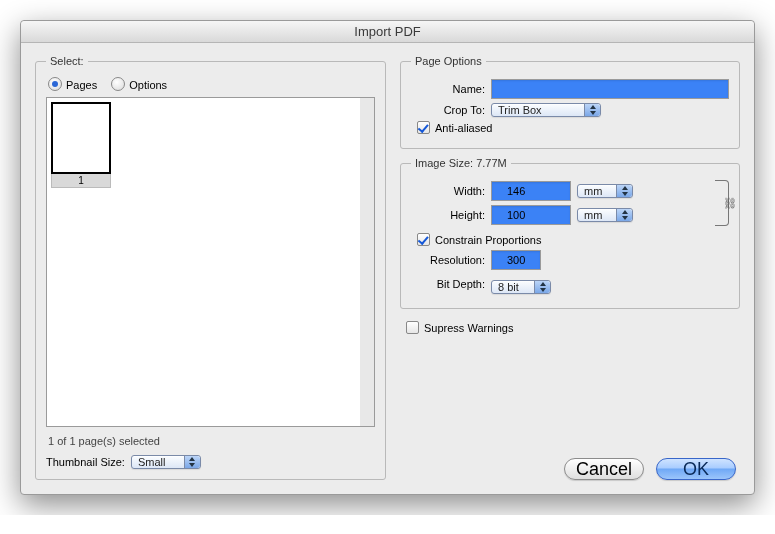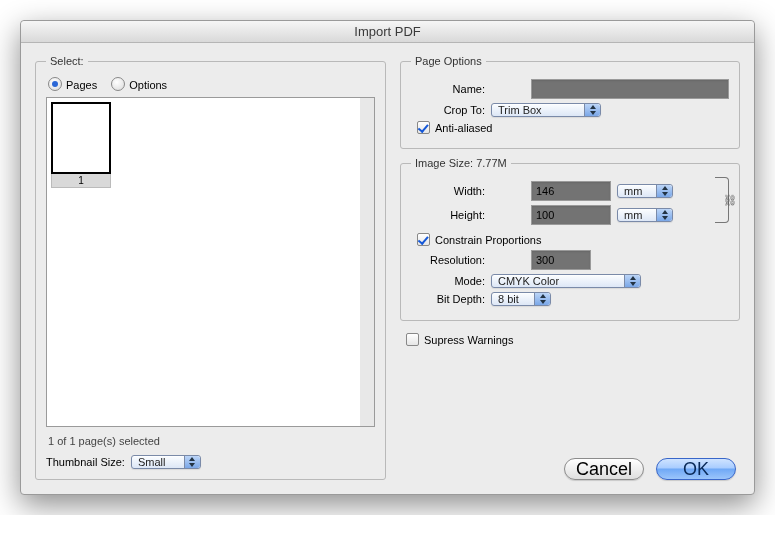--- a/index.html
+++ b/index.html
@@ -82,23 +82,22 @@
     width: 60px; height: 72px; background: #fff; border: 2px solid #000;
   }
   .thumb-cap {
     background: #d9d9d9; text-align: center; font-size: 10px; padding: 1px 0; border: 1px solid #bbb; border-top: none;
   }
 
   .status { margin: 8px 2px 8px 2px; color: #444; }
   .row { display: flex; align-items: center; gap: 6px; }
   .label { text-align: right; }
   .input {
-    height: 20px; border: 1px solid #9a9a9a; background: #737373; padding: 0 4px; font-size: 11px;
+    height: 20px; border: 1px solid #9a9a9a; background: #3b82f6; padding: 0 15px; font-size: 11px;
     box-shadow: inset 0 1px 2px rgba(0,0,0,0.1);
-    margin-left: 40px;
   }
   .select {
     height: 14px; border: 1px solid #7a8aa8; border-radius: 3px;
     background: linear-gradient(#fbfdff, #dde7f6);
     display: flex; align-items: center; padding: 0 18px 0 6px; font-size: 11px; color: #222;
     position: relative; min-width: 60px;
     box-shadow: 0 1px 0 rgba(255,255,255,0.6) inset, 0 1px 1px rgba(0,0,0,0.08);
   }
   .select .arrows {
     position: absolute; right: 0; top: 0; bottom: 0; width: 16px;
@@ -207,21 +206,21 @@
           <div class="checkbox">
             <span class="cb checked"></span>
             <span>Anti-aliased</span>
           </div>
         </div>
       </fieldset>
 
       <fieldset>
         <legend>Image Size: 7.77M</legend>
 
-        <div style="display:flex; align-items:flex-start;gap:12px;">
+        <div style="display:flex; align-items:center;gap:12px;">
           <div style="flex:1;">
             <div class="formrow">
               <span class="label">Width:</span>
               <input class="input" style="width: 80px;" value="146">
               <div style="width:6px;"></div>
               <div class="select" style="min-width:56px;">
                 <span>mm</span>
                 <span class="arrows"></span>
               </div>
             </div>
@@ -242,35 +241,28 @@
 
         <div class="formrow" style="margin-left:6px;">
           <div class="checkbox">
             <span class="cb checked"></span>
             <span>Constrain Proportions</span>
           </div>
         </div>
 
         <div class="formrow">
           <span class="label">Resolution:</span>
-          <input class="input" style="width: 60px;" value="300">
+          <input class="input" style="width: 50px;" value="300">
           <div style="width:6px;"></div>
         </div>
 
-        <div class="formrow">
-          <span class="label">Mode:</span>
-          <div class="select" style="min-width:150px;">
-            <span>CMYK Color</span>
-            <span class="arrows"></span>
-          </div>
-        </div>
 
         <div class="formrow">
           <span class="label">Bit Depth:</span>
-          <div class="select" style="min-width:60px;">
+          <div class="select" style="min-width:60px;margin-top:6px;">
             <span>8 bit</span>
             <span class="arrows"></span>
           </div>
         </div>
       </fieldset>
 
       <div class="formrow" style="margin:4px 0 2px 6px;">
         <div class="checkbox">
           <span class="cb"></span>
           <span>Supress Warnings</span>

